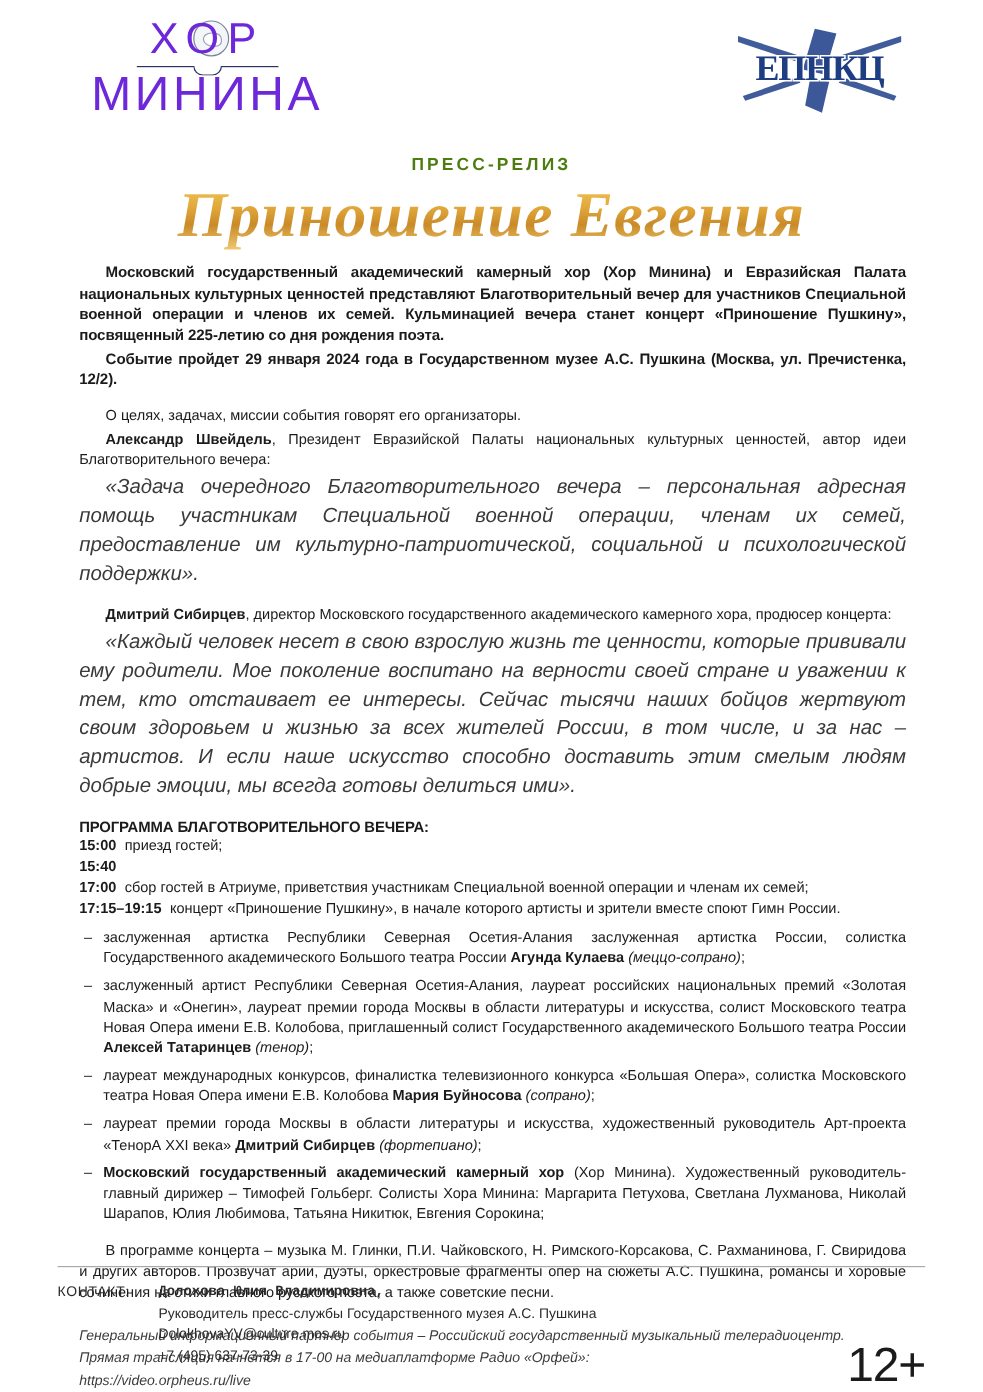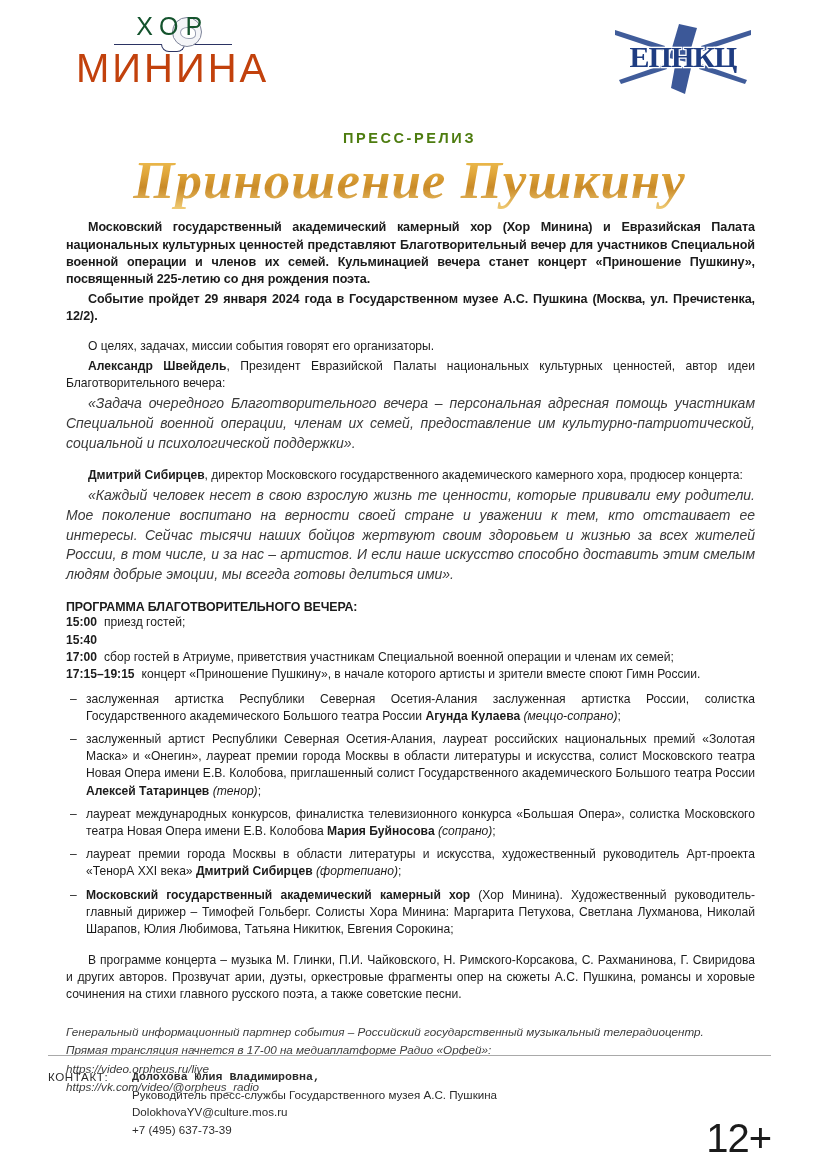--- a/index.html
+++ b/index.html
@@ -38,23 +38,23 @@
     text-align: center;
     line-height: 1;
     user-select: none;
   }
   .logo-left .hor-row {
     position: relative;
     display: inline-block;
   }
   .logo-left .hor {
     font-family: "Liberation Sans", sans-serif;
-    font-size: 25px;
+    font-size: 36px;
     letter-spacing: 7px;
-    color: #14532d;
+    color: #6d28d9;
     font-weight: 400;
     position: relative;
     z-index: 2;
   }
   .logo-left .emblem {
     position: absolute;
     left: 36px;
     top: 3px;
     width: 28px;
     height: 28px;
@@ -90,21 +90,21 @@
     width: 22px;
     height: 7px;
     border: 1.2px solid #2b3363;
     border-top: none;
     border-radius: 0 0 11px 11px;
     background: #fff;
   }
   .logo-left .minina {
     font-size: 40px;
     letter-spacing: 3px;
-    color: #c2410c;
+    color: #6d28d9;
     font-weight: 400;
     margin-top: 2px;
   }
 
   .logo-right {
     margin-top: 22px;
     margin-right: 18px;
     position: relative;
     width: 140px;
     height: 74px;
@@ -157,21 +157,21 @@
   .para {
     font-size: 12.1px;
     line-height: 1.42;
     text-align: justify;
     text-indent: 22px;
     margin-top: 13px;
   }
   .para.tight { margin-top: 2px; text-indent: 22px; }
 
   .quote {
-    font-size: 14px;
+    font-size: 17px;
     line-height: 1.42;
     font-style: italic;
     text-align: justify;
     text-indent: 22px;
     margin-top: 2px;
     color: #3a3a3a;
   }
 
   b, .b { font-weight: 700; }
   i, .i { font-style: italic; }
@@ -310,21 +310,21 @@
           <path d="M6 58 L52 42 L54 47 L8 62 Z" opacity="0.9"></path>
           <path d="M134 58 L88 42 L86 47 L132 62 Z" opacity="0.9"></path>
         </g>
         <text x="70" y="45" text-anchor="middle" font-family="Liberation Serif, serif" font-size="30" font-weight="700" fill="#1f3d82" stroke="#ffffff" stroke-width="2.4" paint-order="stroke" letter-spacing="-1">ЕПНКЦ</text>
       </svg>
     </div>
 
   </div>
 
   <div class="press-release">ПРЕСС-РЕЛИЗ</div>
-  <div class="main-title">Приношение Пушкину</div>
+  <div class="main-title">Приношение Евгения</div>
 
   <div class="body-wrap">
 
     <p class="lead">Московский государственный академический камерный хор (Хор Минина) и Евразийская Палата национальных культурных ценностей представляют Благотворительный вечер для участников Специальной военной операции и членов их семей. Кульминацией вечера станет концерт «Приношение Пушкину», посвященный 225-летию со дня рождения поэта.</p>
     <p class="lead">Событие пройдет 29 января 2024 года в Государственном музее А.С. Пушкина (Москва, ул. Пречистенка, 12/2).</p>
 
     <p class="para">О целях, задачах, миссии события говорят его организаторы.</p>
 
     <p class="para tight"><b>Александр Швейдель</b><span>, Президент Евразийской Палаты национальных культурных ценностей, автор идеи Благотворительного вечера:</span></p>
     <p class="quote">«Задача очередного Благотворительного вечера – персональная адресная помощь участникам Специальной военной операции, членам их семей, предоставление им культурно-патриотической, социальной и психологической поддержки».</p>

